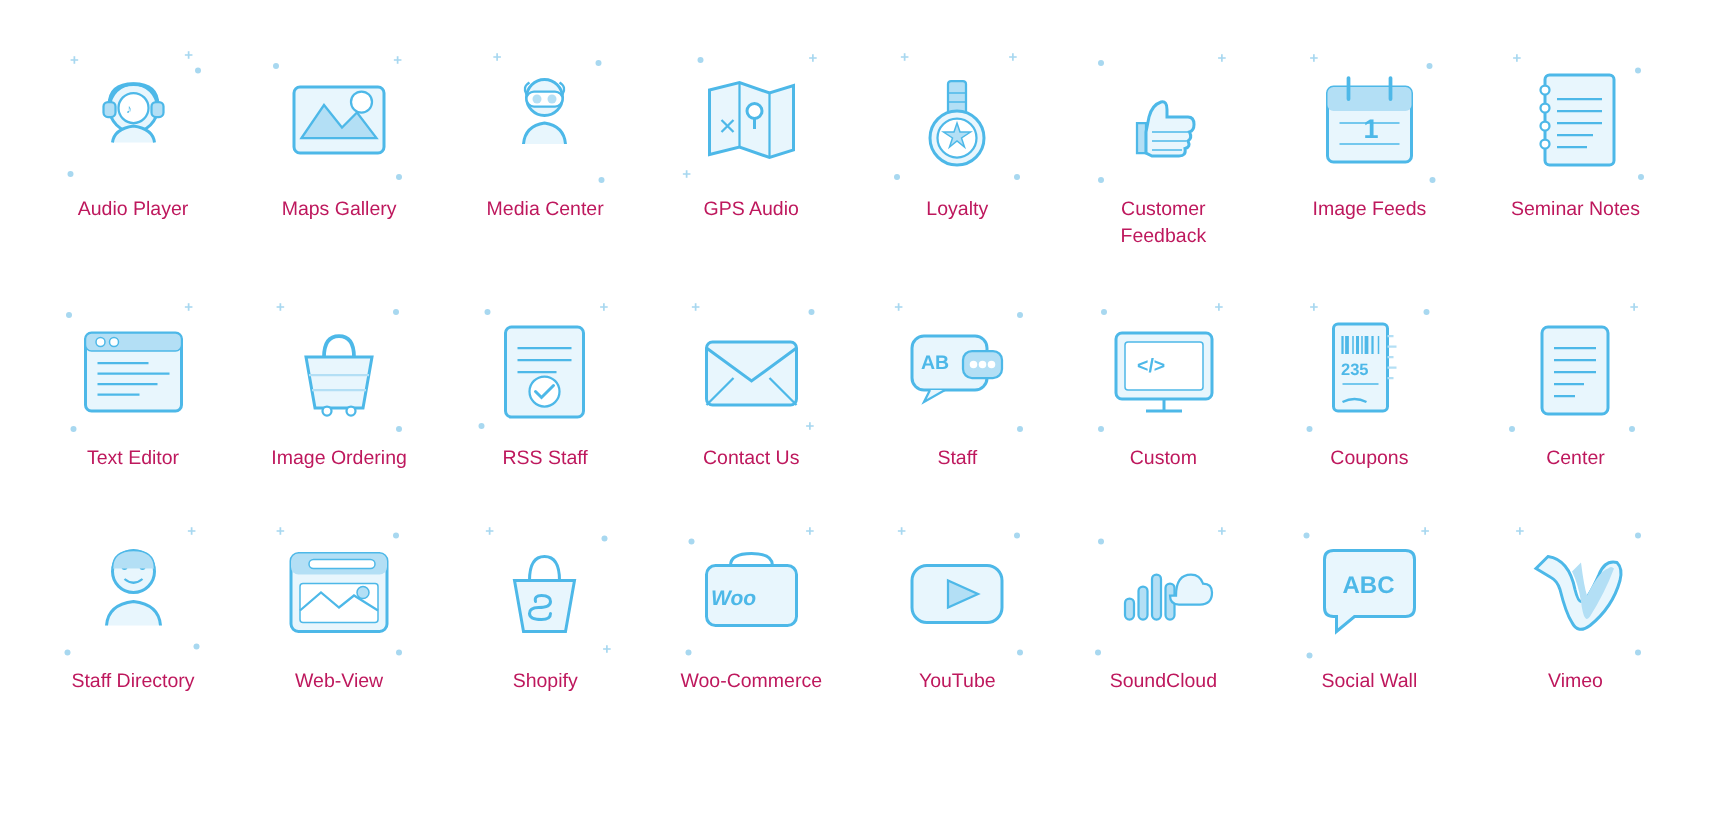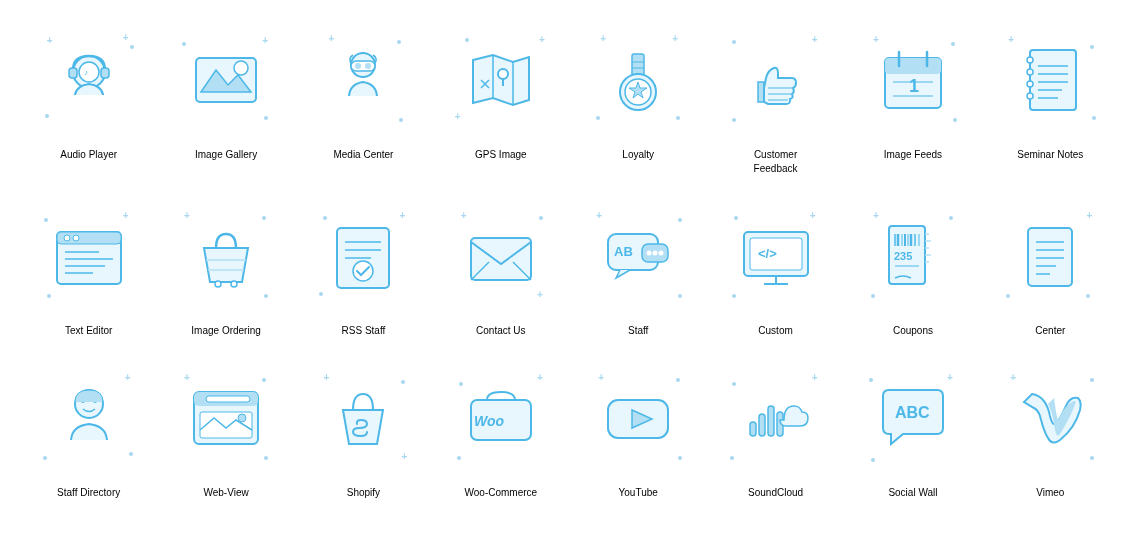--- a/index.html
+++ b/index.html
@@ -26,23 +26,23 @@
       display: flex;
       align-items: center;
       justify-content: center;
       position: relative;
     }
     .icon-wrap svg {
       width: 80px;
       height: 80px;
     }
     .label {
-      margin-top: 18px;
-      font-size: 10px;
-      color: #000000;
+      margin-top: 0;
+      font-size: 13px;
+      color: #be185d;
       text-align: center;
       line-height: 1.4;
     }
     
     .sparkles {
       position: absolute;
       top: 0; left: 0; right: 0; bottom: 0;
       pointer-events: none;
     }
     .dot {
@@ -100,21 +100,21 @@
       </div>
       <svg viewBox="0 0 80 80" fill="none" xmlns="http://www.w3.org/2000/svg">
 
         <rect x="10" y="18" width="60" height="44" rx="4" fill="#e8f6fd" stroke="#4db8e8" stroke-width="2"></rect>
 
         <path d="M15 52 L30 30 L42 45 L52 35 L65 52 Z" fill="#b3dff5" stroke="#4db8e8" stroke-width="1.5"></path>
 
         <circle cx="55" cy="28" r="7" fill="white" stroke="#4db8e8" stroke-width="1.5"></circle>
       </svg>
     </div>
-    <span class="label">Image Gallery</span>
+    <span class="label">Maps Gallery</span>
   </div>
 
   <div class="item">
     <div class="icon-wrap">
       <div class="sparkles">
         <span class="cross" style="top:3px;left:15px">+</span>
         <span class="dot" style="bottom:8px;right:10px"></span>
         <span class="dot" style="top:10px;right:12px"></span>
       </div>
       <svg viewBox="0 0 80 80" fill="none" xmlns="http://www.w3.org/2000/svg">
@@ -146,21 +146,21 @@
         <path d="M12 20 L32 15 L52 22 L68 17 L68 60 L52 65 L32 58 L12 63 Z" fill="#e8f6fd" stroke="#4db8e8" stroke-width="2"></path>
         <line x1="32" y1="15" x2="32" y2="58" stroke="#4db8e8" stroke-width="1.5"></line>
         <line x1="52" y1="22" x2="52" y2="65" stroke="#4db8e8" stroke-width="1.5"></line>
 
         <circle cx="42" cy="34" r="5" fill="white" stroke="#4db8e8" stroke-width="2"></circle>
         <path d="M42 38 L42 46" stroke="#4db8e8" stroke-width="2"></path>
 
         <path d="M20 40 L28 48 M28 40 L20 48" stroke="#4db8e8" stroke-width="1.5"></path>
       </svg>
     </div>
-    <span class="label">GPS Image</span>
+    <span class="label">GPS Audio</span>
   </div>
 
   <div class="item">
     <div class="icon-wrap">
       <div class="sparkles">
         <span class="cross" style="top:3px;left:12px">+</span>
         <span class="cross" style="top:3px;right:10px">+</span>
         <span class="dot" style="bottom:10px;left:8px"></span>
         <span class="dot" style="bottom:10px;right:8px"></span>
       </div>

